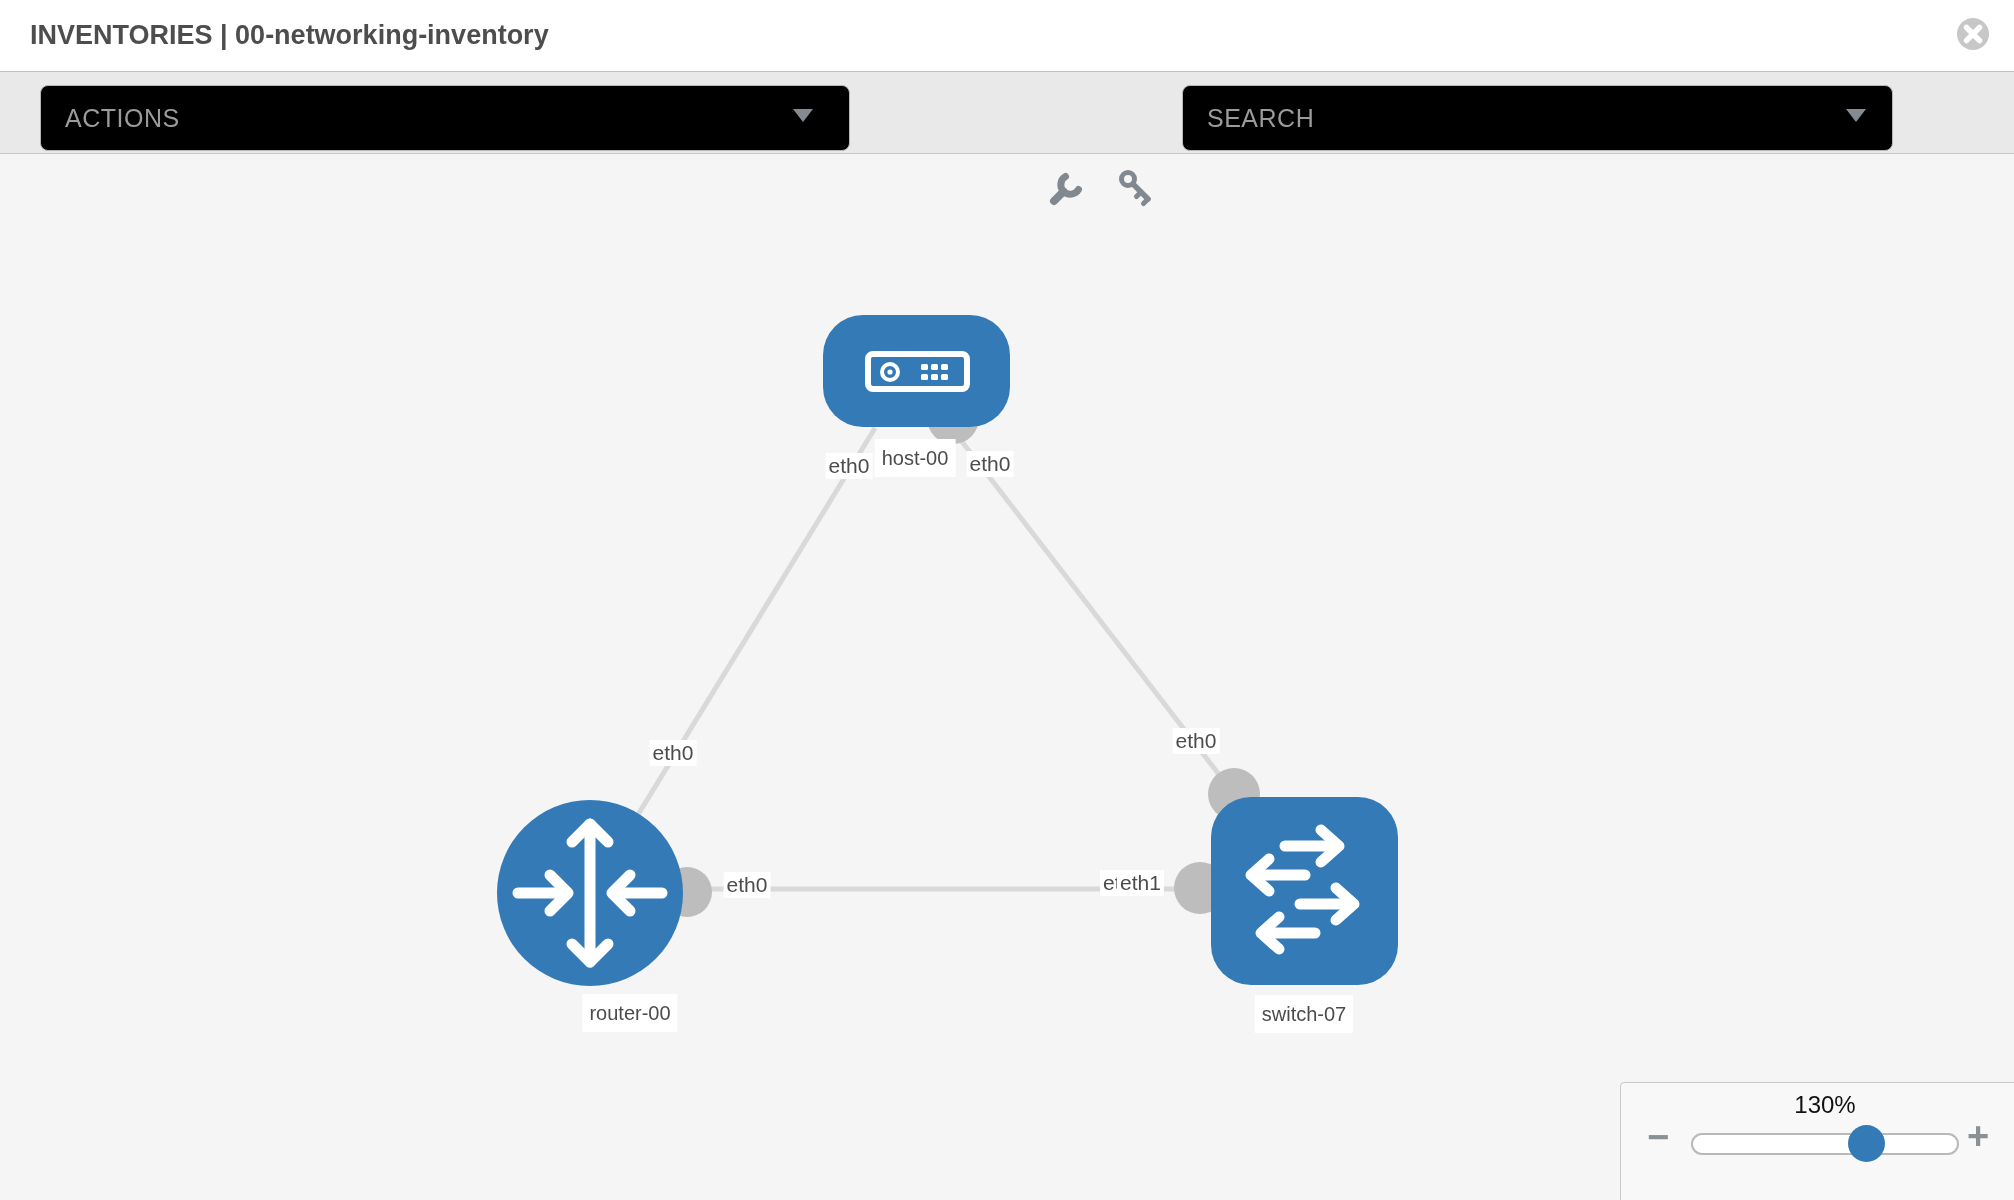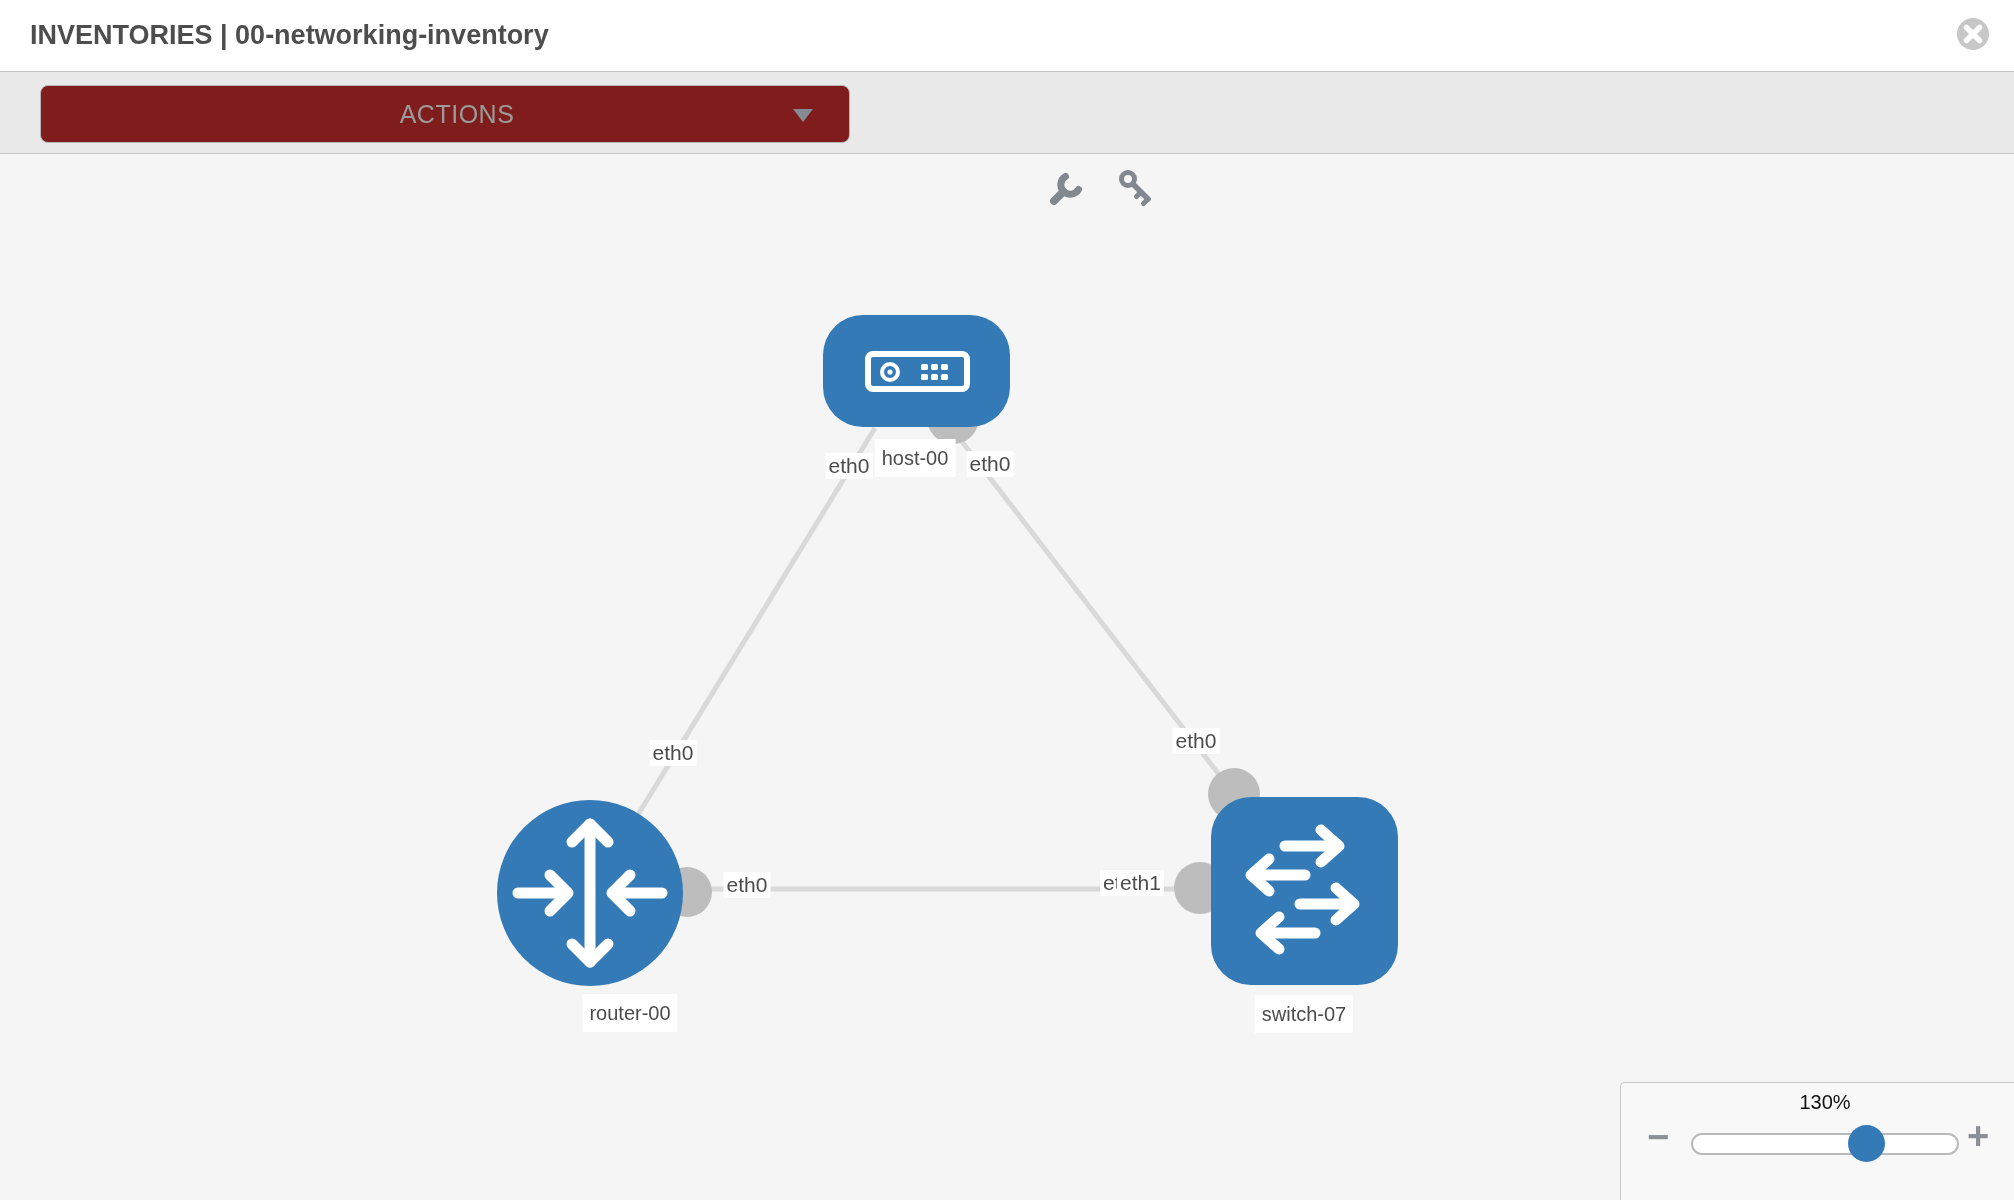--- a/index.html
+++ b/index.html
@@ -17,23 +17,23 @@
     position:absolute;left:30px;top:0;height:71px;line-height:71px;
     font-size:27px;font-weight:bold;color:#4d4d4d;white-space:nowrap;
   }
   .closebtn{position:absolute;right:23px;top:16px;width:36px;height:36px;cursor:pointer;}
   
   .toolbar{
     position:absolute;left:0;top:72px;width:2014px;height:81px;
     background:#e9e9e9;border-bottom:1px solid #c7c7c7;z-index:10;
   }
   .select{
-    position:absolute;top:13px;height:58px;background:#7f1d1d;
+    position:absolute;top:13px;height:66px;background:#000000;
     border:1px solid #b6b6b6;border-radius:8px;box-sizing:border-box;
-    display:flex;align-items:center;cursor:pointer;justify-content:center;
+    display:flex;align-items:center;cursor:pointer;
   }
   .select .ph{
     margin-left:24px;font-size:25px;color:#9b9b9b;letter-spacing:0.5px;
   }
   .select.actions{left:40px;width:810px;}
   .select.search{left:1182px;width:711px;}
   .caret{
     position:absolute;width:0;height:0;
     border-left:10px solid transparent;border-right:10px solid transparent;
     border-top:13px solid #848b93;top:23px;
@@ -61,21 +61,21 @@
     background:#ffffff;color:#4c4c4c;font-size:20px;line-height:36px;
     padding:1px 7px;white-space:nowrap;z-index:3;
   }
   
   .zoompanel{
     position:absolute;left:1620px;top:1082px;width:400px;height:140px;
     background:#f8f8f8;border:1px solid #c9c9c9;border-radius:4px;z-index:5;
   }
   .zlabel{
     position:absolute;left:70px;top:8px;width:268px;text-align:center;
-    font-size:20px;color:#111111;
+    font-size:24px;color:#111111;
   }
   .zbtn{
     position:absolute;font-size:38px;font-weight:bold;color:#8a9096;
     line-height:38px;cursor:pointer;user-select:none;
   }
   .zbtn.minus{left:26px;top:35px;}
   .zbtn.plus{left:346px;top:34px;}
   .ztrack{
     position:absolute;left:70px;top:50px;width:268px;height:22px;
     background:#ffffff;border:2px solid #b9b9b9;border-radius:13px;
@@ -177,20 +177,24 @@
       <line x1="8" y1="33" x2="17.5" y2="23.5" stroke="#82888f" stroke-width="8" stroke-linecap="round"></line>
     </svg>
 
     <svg class="tbicon key" width="40" height="40" viewBox="0 0 40 40">
       <circle cx="12" cy="11" r="6.5" fill="none" stroke="#82888f" stroke-width="5"></circle>
       <line x1="17" y1="16" x2="32" y2="31" stroke="#82888f" stroke-width="5.5" stroke-linecap="round"></line>
       <line x1="25" y1="24" x2="20.5" y2="28.5" stroke="#82888f" stroke-width="5" stroke-linecap="round"></line>
       <line x1="32" y1="31" x2="27.5" y2="35.5" stroke="#82888f" stroke-width="5" stroke-linecap="round"></line>
     </svg>
 
+    <div class="select search">
+      <span class="ph">SEARCH</span>
+      <span class="caret"></span>
+    </div>
   </div>
 
   <div class="zoompanel">
     <div class="zlabel">130%</div>
     <div class="zbtn minus">−</div>
     <div class="ztrack">
       <div class="zhandle"></div>
     </div>
     <div class="zbtn plus">+</div>
   </div>

